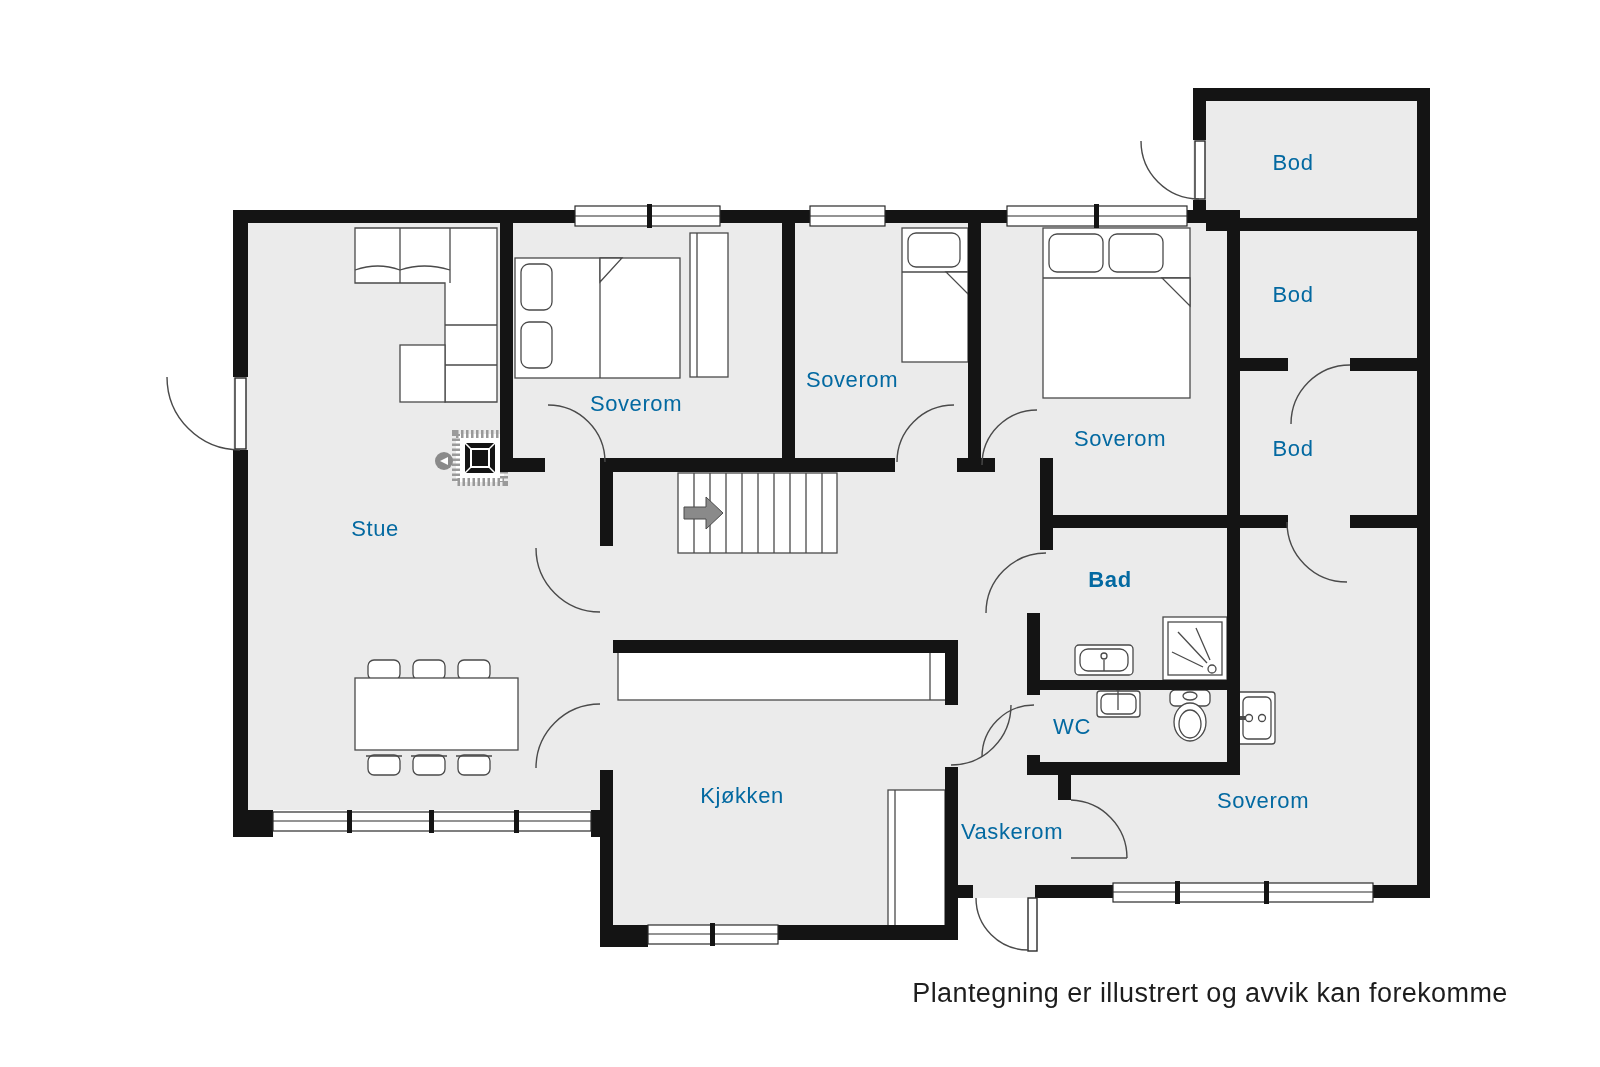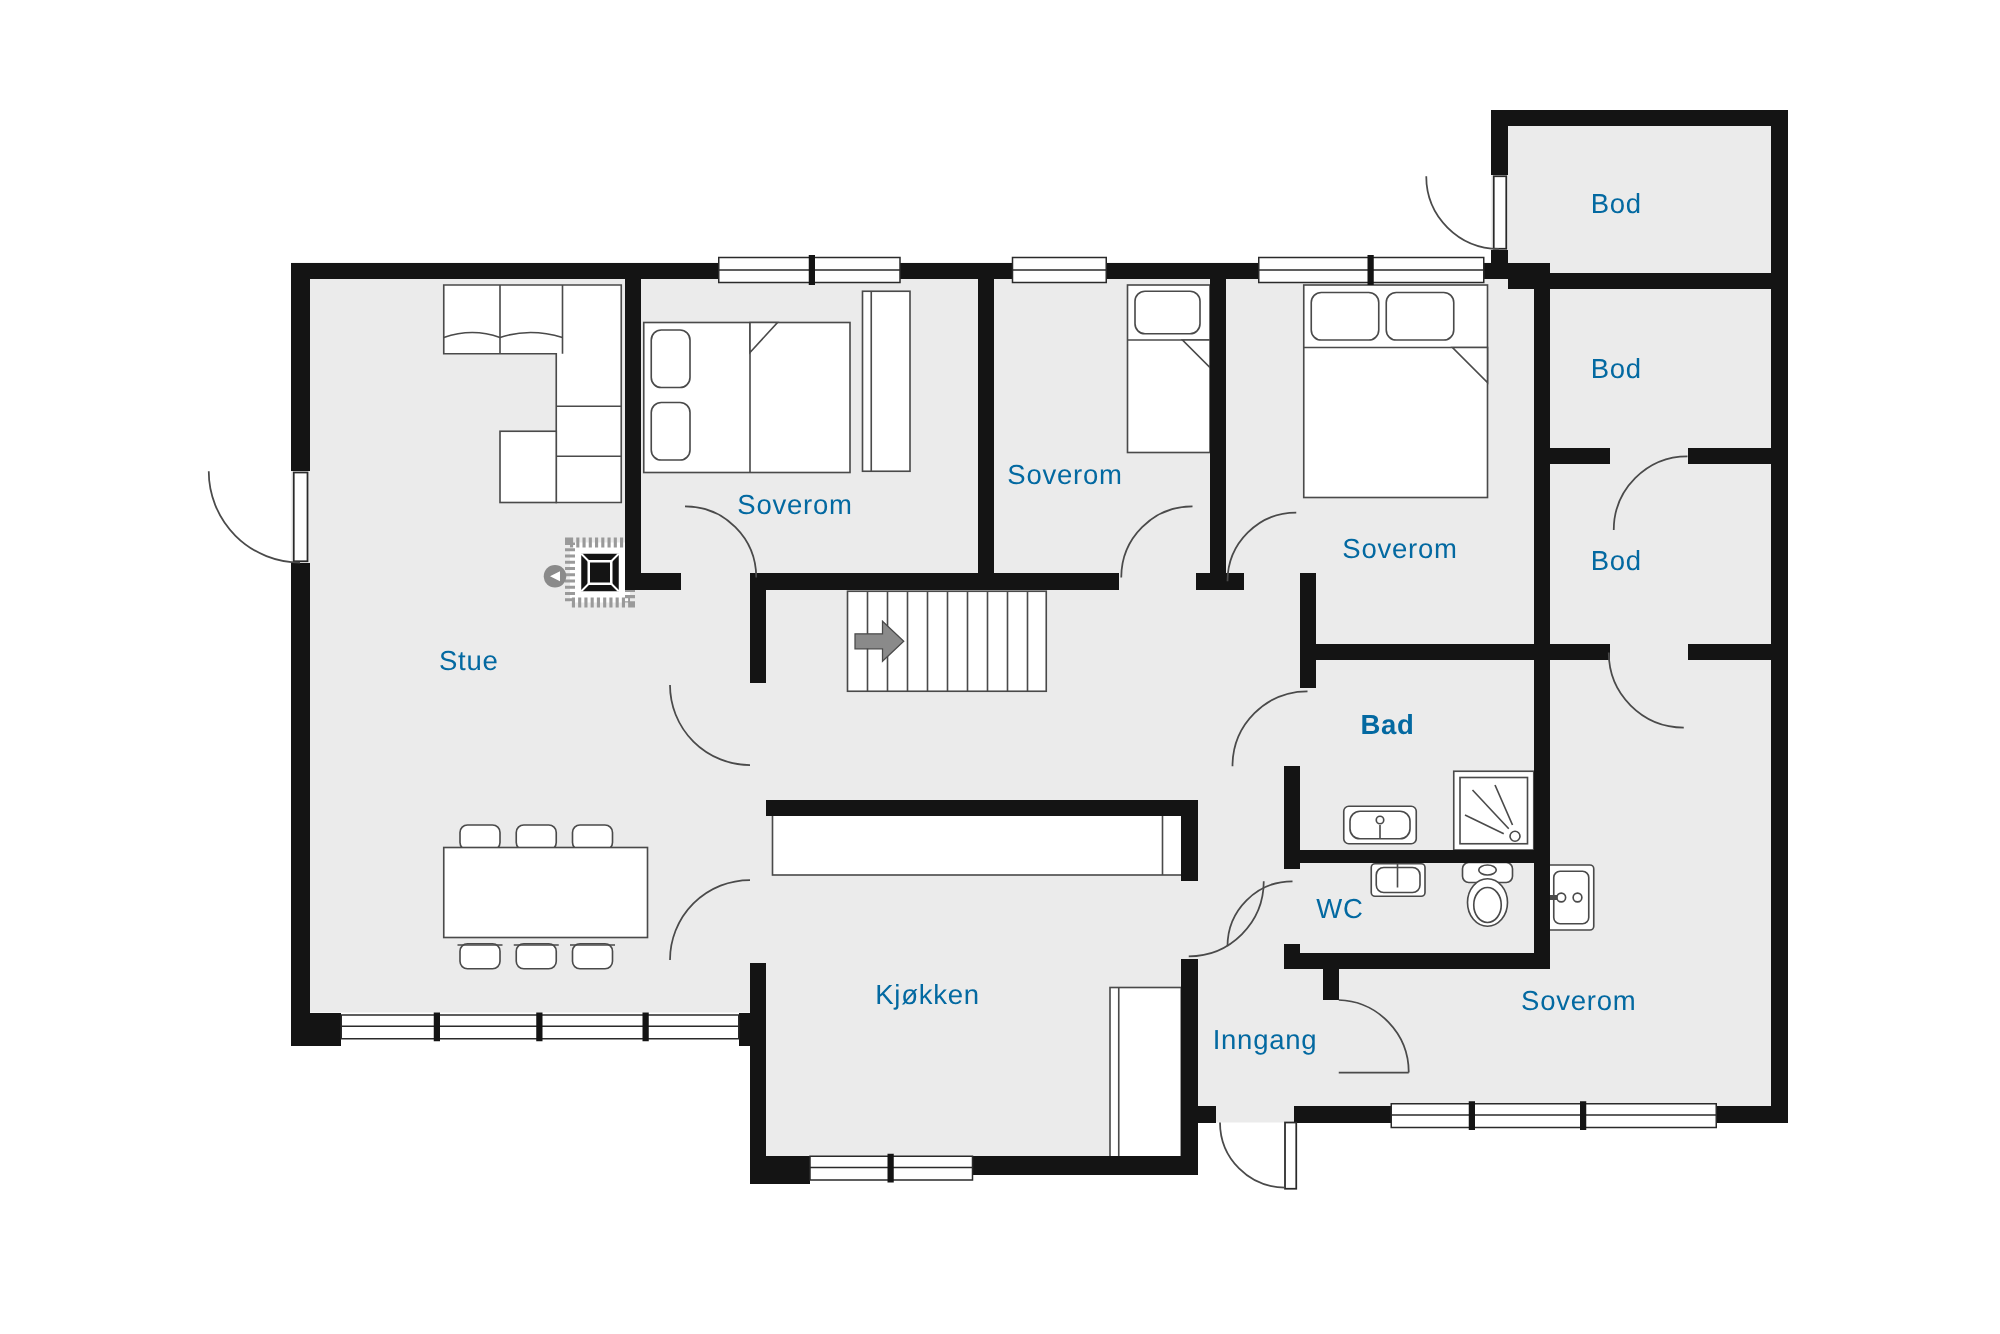--- a/index.html
+++ b/index.html
@@ -304,21 +304,22 @@
 
     <path d="M1347 582 A 60 60 0 0 1 1287 522"></path>
   </g>
 </svg>
 
   <div class="room-label" style="left:375px;top:529px;">Stue</div>
   <div class="room-label" style="left:636px;top:404px;">Soverom</div>
   <div class="room-label" style="left:852px;top:380px;">Soverom</div>
   <div class="room-label" style="left:1120px;top:439px;">Soverom</div>
   <div class="room-label" style="left:742px;top:796px;text-align:center;">Kjøkken</div>
-  <div class="room-label" style="left:1012px;top:832px;">Inngang</div>
+  <div class="room-label" style="left:1012px;top:832px;">Vaskerom</div>
   <div class="room-label" style="left:1110px;top:580px;font-weight:bold;">Bad</div>
   <div class="room-label" style="left:1072px;top:727px;">WC</div>
   <div class="room-label" style="left:1263px;top:801px;">Soverom</div>
   <div class="room-label" style="left:1293px;top:163px;">Bod</div>
   <div class="room-label" style="left:1293px;top:295px;">Bod</div>
   <div class="room-label" style="left:1293px;top:449px;">Bod</div>
 
+  <div id="caption">Plantegning er illustrert og avvik kan forekomme</div>
 </div>
 
 </body></html>

